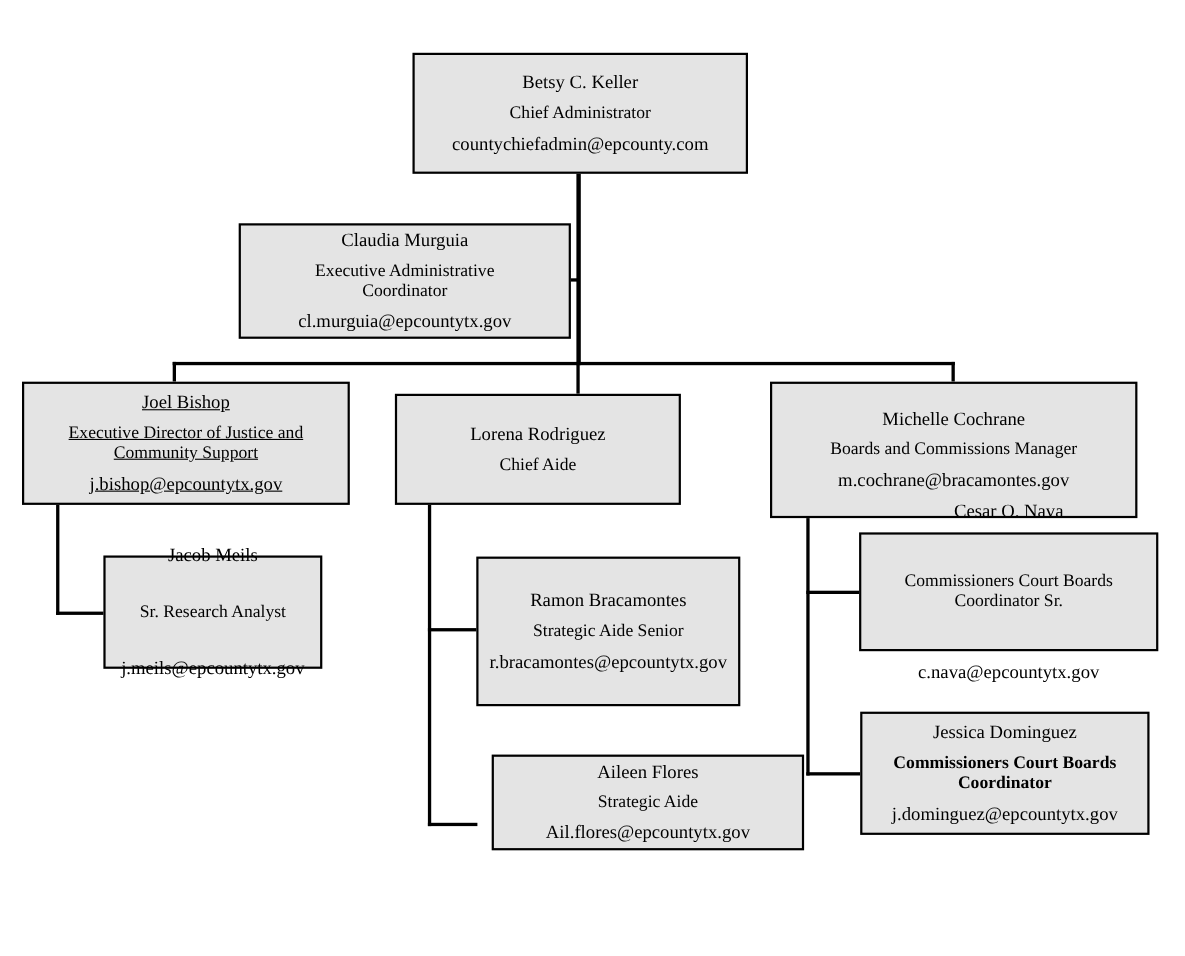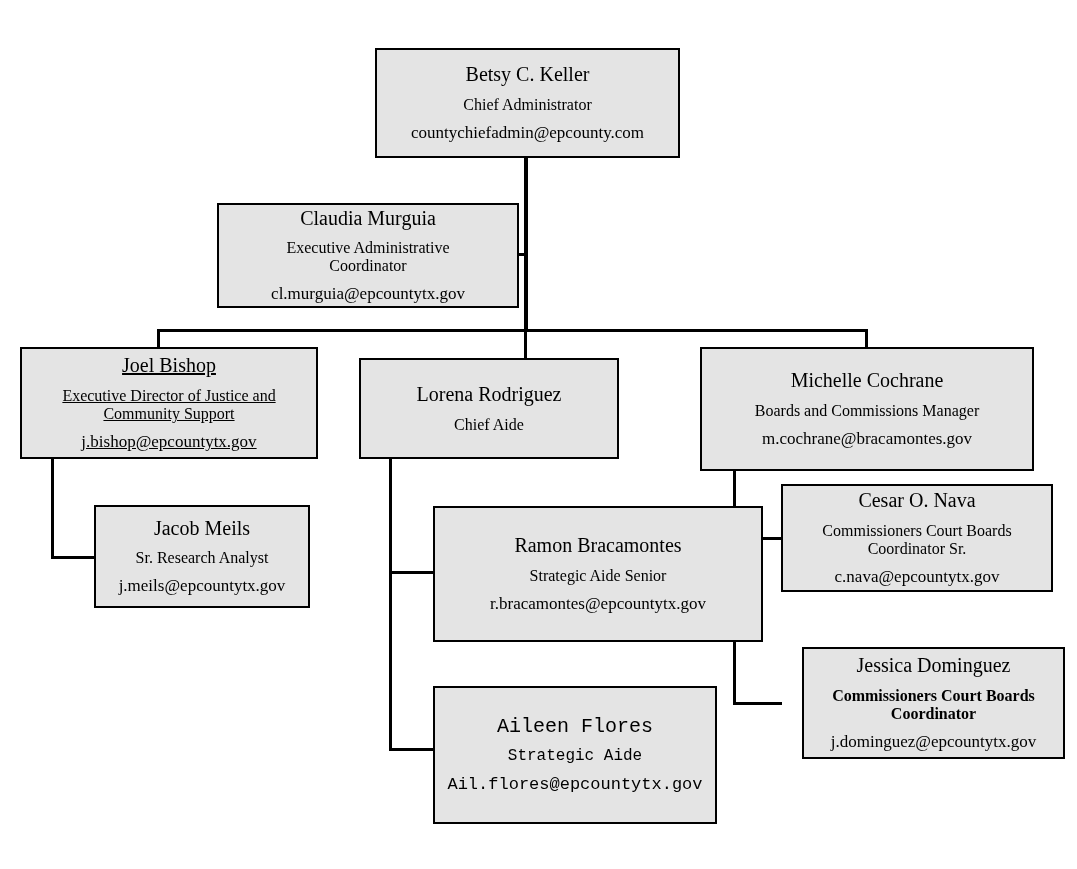--- a/index.html
+++ b/index.html
@@ -24,21 +24,21 @@
     background: #e4e4e4;
     border: 2px solid #000000;
     display: flex;
     flex-direction: column;
     align-items: center;
     justify-content: center;
     text-align: center;
     z-index: 2;
   }
   .node-name {
-    font-size: 20px;
+    font-size: 17px;
     line-height: 1.18;
     white-space: nowrap;
   }
   .node-title {
     font-size: 16px;
     line-height: 1.12;
     margin-top: 9px;
     padding: 0 5px;
   }
   .node-email {
@@ -104,43 +104,43 @@
     <div class="node-name">Lorena Rodriguez</div>
     <div class="node-title">Chief Aide</div>
   </div>
 
   <div class="node" style="left:700px; top:347px; width:334px; height:124px;">
     <div class="node-name">Michelle Cochrane</div>
     <div class="node-title">Boards and Commissions Manager</div>
     <div class="node-email">m.cochrane@bracamontes.gov</div>
   </div>
 
-  <div class="node" style="left:94px; top:505px; width:216px; height:103px;">
+  <div class="node" style="left:94px; top:505px; width:199px; height:103px;gap:24px;">
     <div class="node-name">Jacob Meils</div>
     <div class="node-title">Sr. Research Analyst</div>
     <div class="node-email">j.meils@epcountytx.gov</div>
   </div>
 
-  <div class="node" style="left:433px; top:506px; width:330px; height:136px;justify-content:center;">
+  <div class="node" style="left:433px; top:506px; width:240px; height:136px;justify-content:center;">
     <div class="node-name">Ramon Bracamontes</div>
     <div class="node-title">Strategic Aide Senior</div>
     <div class="node-email">r.bracamontes@epcountytx.gov</div>
   </div>
 
-  <div class="node" style="left:433px; top:686px; width:284px; height:138px;font-family:Liberation Mono, monospace;">
+  <div class="node" style="left:447px; top:686px; width:284px; height:87px;">
     <div class="node-name">Aileen Flores</div>
     <div class="node-title">Strategic Aide</div>
     <div class="node-email">Ail.flores@epcountytx.gov</div>
   </div>
 
-  <div class="node" style="left:781px; top:484px; width:272px; height:108px;">
+  <div class="node" style="left:781px; top:484px; width:272px; height:108px;gap:36px;">
     <div class="node-name">Cesar O. Nava</div>
     <div class="node-title" style="max-width:246px;">Commissioners Court Boards Coordinator Sr.</div>
     <div class="node-email">c.nava@epcountytx.gov</div>
   </div>
 
-  <div class="node" style="left:802px; top:647px; width:263px; height:112px;">
+  <div class="node" style="left:782px; top:647px; width:263px; height:112px;">
     <div class="node-name">Jessica Dominguez</div>
     <div class="node-title" style="max-width:240px;font-weight:bold;">Commissioners Court Boards Coordinator</div>
     <div class="node-email">j.dominguez@epcountytx.gov</div>
   </div>
 
 </div>
 
 </body></html>

